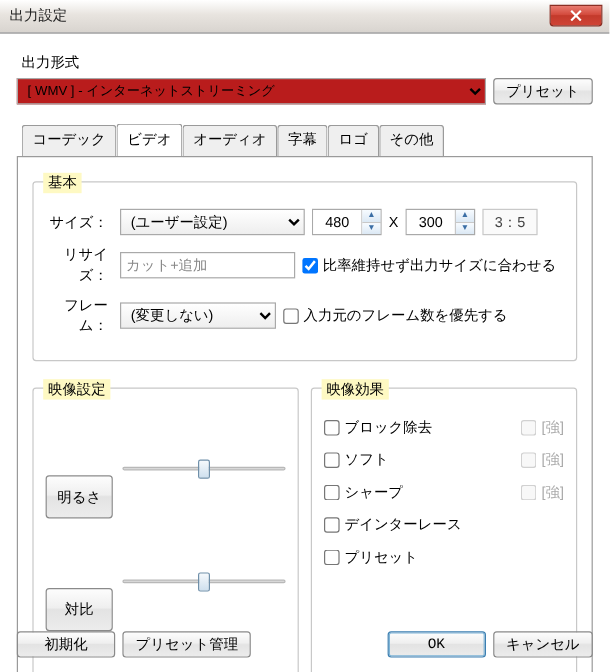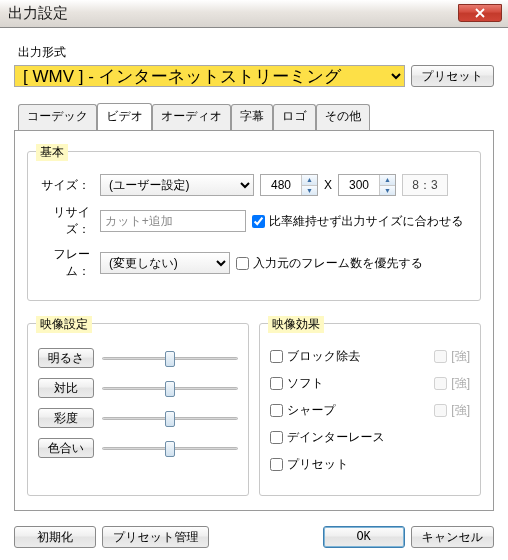--- a/index.html
+++ b/index.html
@@ -14,21 +14,21 @@
   }
   .titlebar {
     height: 28px;
     background: linear-gradient(to bottom, #fff 0%, #e8e4df 45%, #d8d4cf 100%);
     display: flex;
     align-items: center;
     padding: 0 4px 0 8px;
     border-bottom: 1px solid #888;
     position: relative;
   }
-  .titlebar-title { color: #222; font-size: 15px; }
+  .titlebar-title { color: #222; font-size: 12px; }
   .close-btn {
     position: absolute;
     right: 6px; top: 4px;
     width: 44px; height: 18px;
     background: linear-gradient(to bottom, #e87a6f 0%, #d34b3d 45%, #c33a2b 50%, #cf4436 100%);
     border: 1px solid #8a2f24;
     border-radius: 0 0 3px 3px;
     color: #fff;
     display: flex; align-items: center; justify-content: center;
     font-size: 12px;
@@ -37,23 +37,23 @@
   .close-btn svg { width: 10px; height: 10px; }
   .content {
     padding: 10px 14px 12px 14px;
   }
   .section-label { margin: 6px 0 4px 4px; }
   .row { display: flex; align-items: center; gap: 6px; }
   select.full {
     flex: 1;
     height: 22px;
     border: 1px solid #a9a9a9;
-    background: #fde047;
+    background: #b91c1c;
     font-family: inherit;
-    font-size: 17px;
+    font-size: 11px;
     padding: 0 4px;
   }
   .btn {
     height: 22px;
     min-width: 70px;
     padding: 0 10px;
     border: 1px solid #8a8a8a;
     background: linear-gradient(to bottom, #fdfdfd 0%, #efefef 45%, #e3e3e3 50%, #ececec 100%);
     border-radius: 3px;
     font-family: inherit;
@@ -177,22 +177,23 @@
     vertical-align: middle;
   }
   .cols {
     display: flex;
     gap: 10px;
     margin-top: 12px;
   }
   .cols .group { flex: 1; }
   .small-btn {
     min-width: 52px;
-    height: 20px;
+    height: 36px;
     padding: 0 6px;
+    margin-top: 48px;
   }
   .slider {
     flex: 1;
     height: 20px;
     position: relative;
     margin-left: 8px;
   }
   .slider-track {
     position: absolute;
     left: 0; right: 0; top: 9px;
@@ -283,21 +284,21 @@
             </div>
         </div>
         <span>X</span>
         <div class="spin">
           <input value="300" style="">
           <div class="spinbtns">
               <div>▲</div>
               <div>▼</div>
             </div>
         </div>
-        <span class="ratio">8：3</span>
+        <span class="ratio">3：5</span>
       </div>
 
       <div class="form-row">
         <span class="form-label">リサイズ：</span>
         <input class="select-sm" style="width: 146px; color: rgb(136, 136, 136);" disabled="" value="カット+追加">
         <label style="display:flex;align-items:center">
           <input type="checkbox" checked="" style="">
           <span>比率維持せず出力サイズに合わせる</span>
         </label>
       </div>

